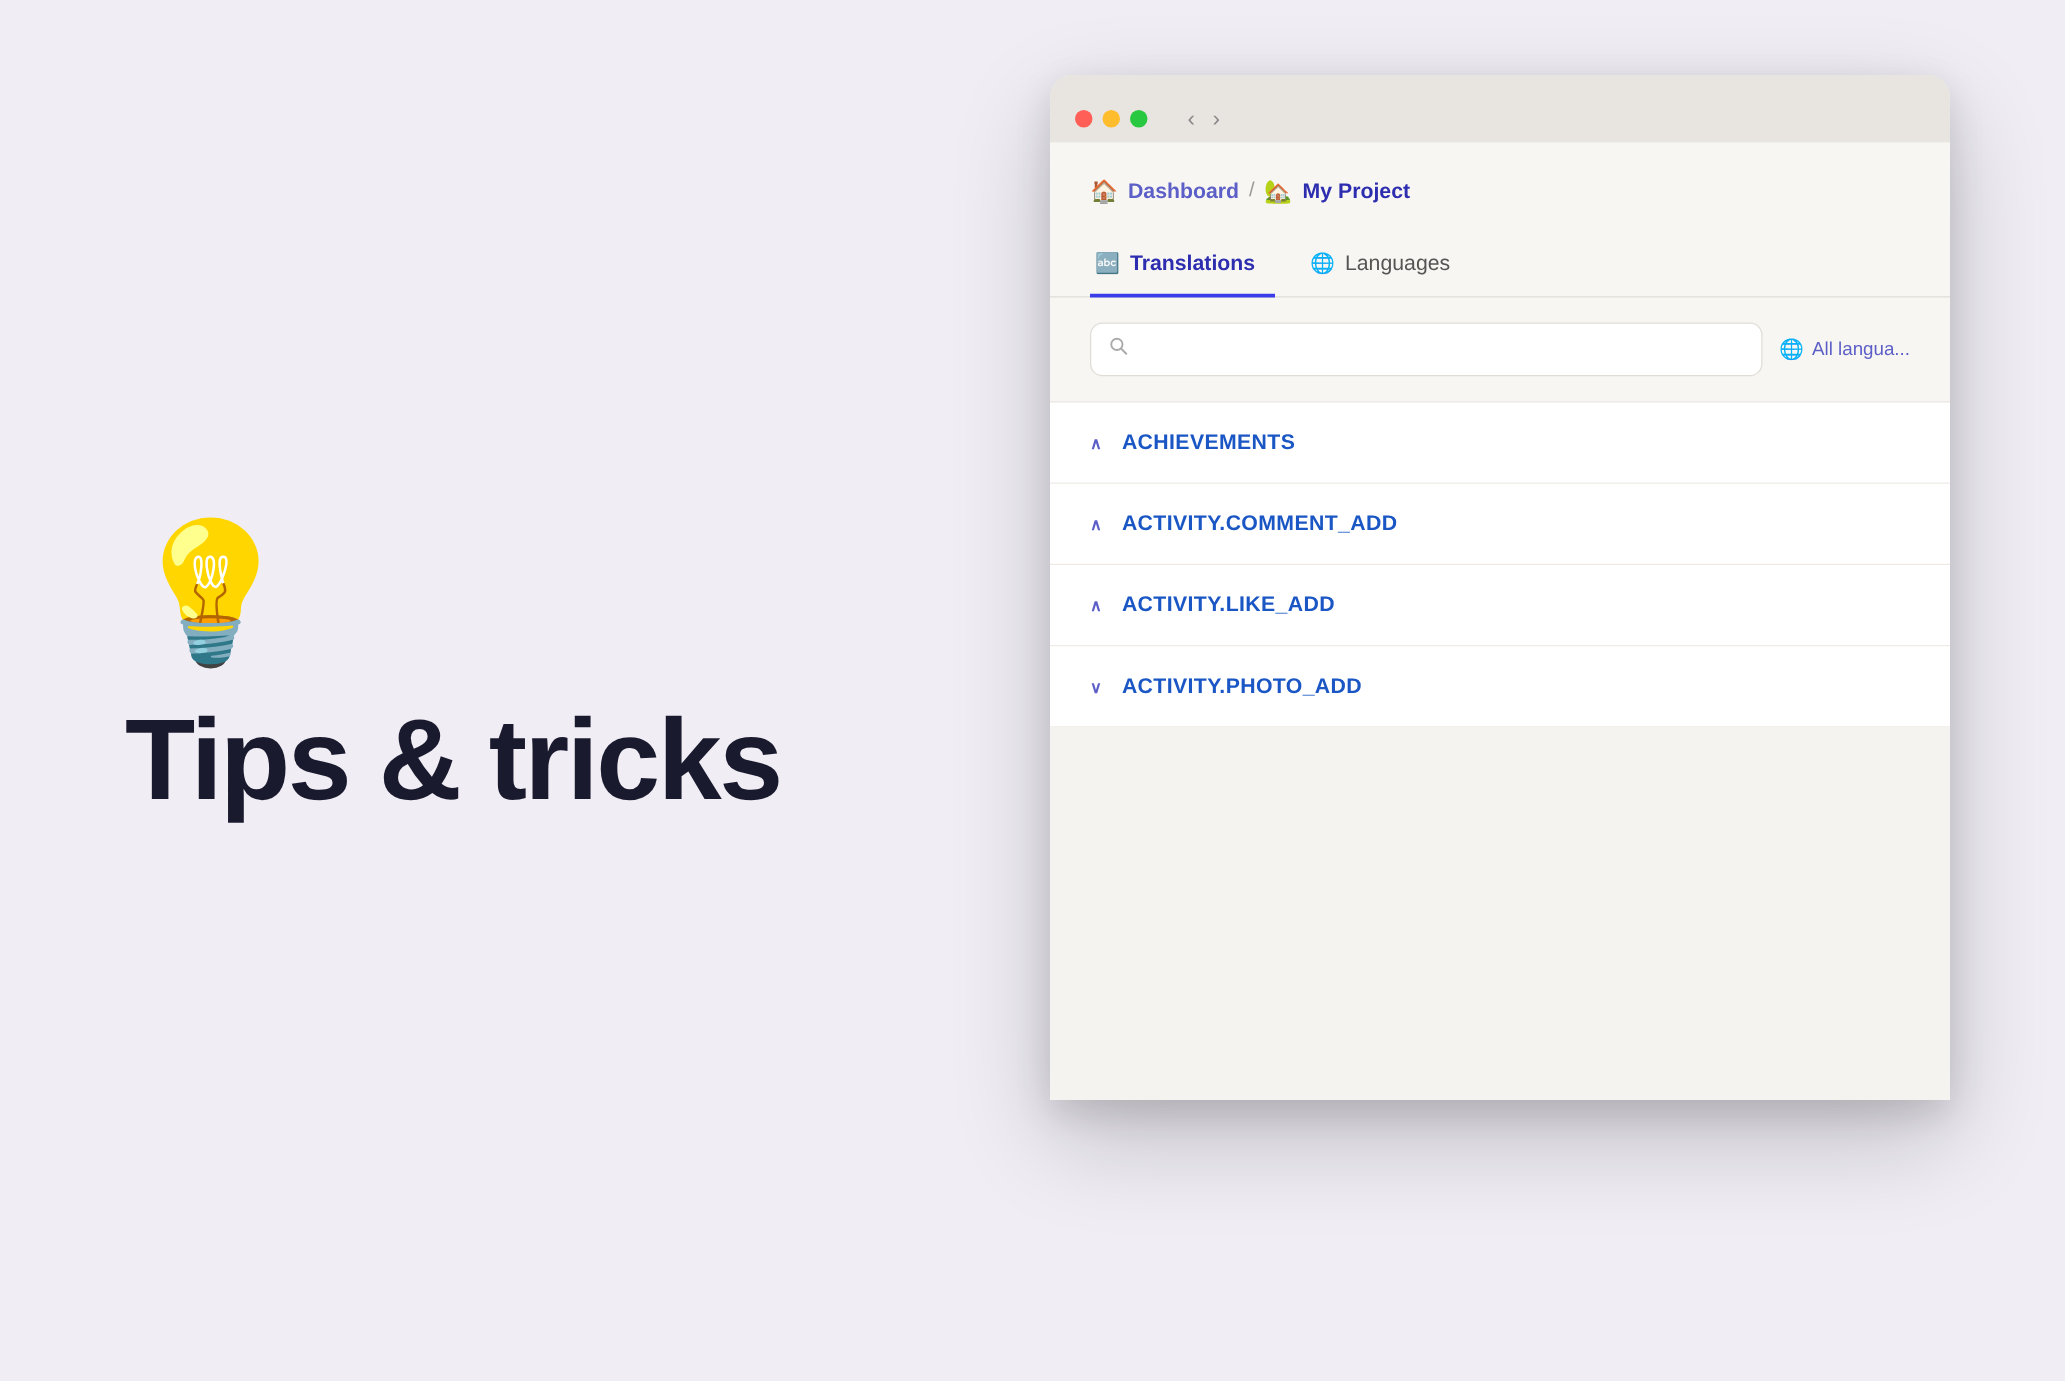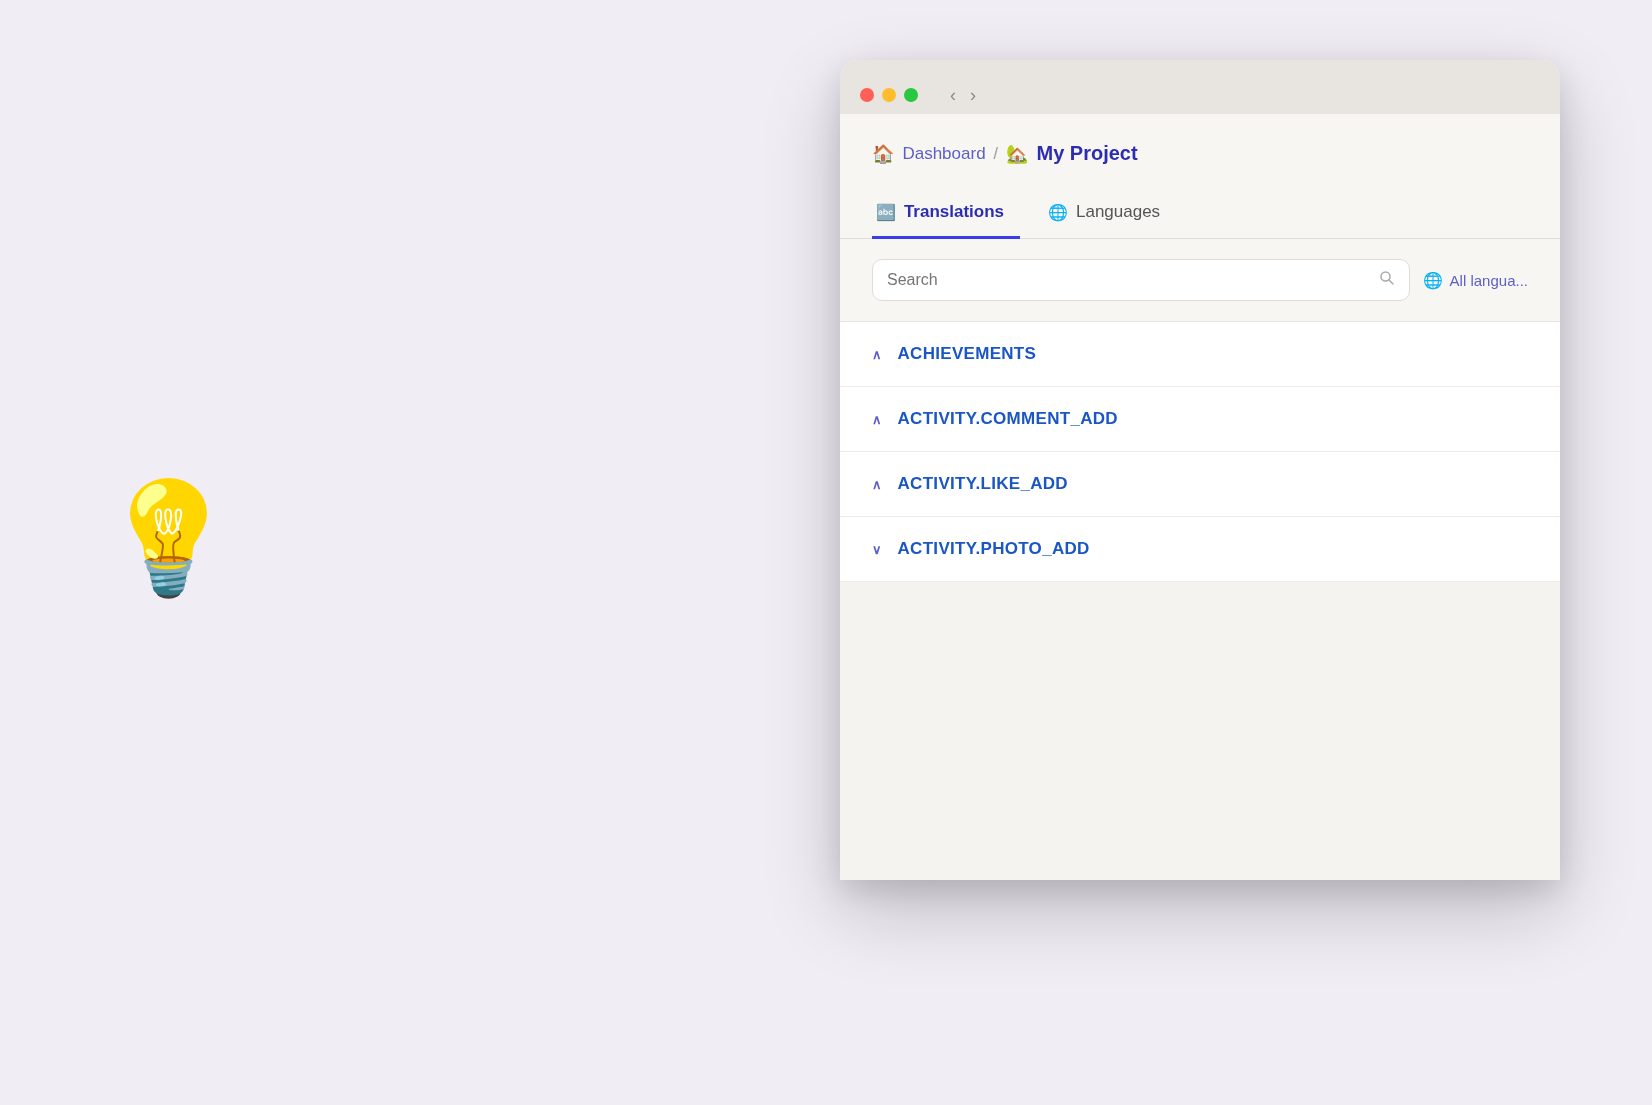--- a/index.html
+++ b/index.html
@@ -120,33 +120,33 @@
       font-size: 17px;
     }
 
     .breadcrumb-home {
       color: #5c5fc7;
       font-size: 18px;
     }
 
     .breadcrumb-link {
       color: #5c5fc7;
-      font-weight: 400;
+      font-weight: 700;
       text-decoration: none;
     }
 
     .breadcrumb-sep {
       color: #999;
       font-size: 16px;
     }
 
     .breadcrumb-current {
       color: #2d2db0;
       font-weight: 700;
-      font-size: 20px;
+      font-size: 17px;
     }
 
     .breadcrumb-emoji {
       font-size: 18px;
     }
 
     
     .tabs {
       display: flex;
       gap: 0;
@@ -254,20 +254,21 @@
       color: #1a56c4;
       letter-spacing: 0.3px;
       text-align: right;
     }
   </style>
 </head>
 <body>
 
 <div class="left-panel">
   <span class="bulb-icon">💡</span>
+  <h1 class="main-title">Tips &amp; tricks</h1>
 </div>
 
 <div class="right-panel">
   <div class="browser-window">
 
     <div class="browser-chrome">
       <div class="traffic-lights">
         <div class="traffic-light tl-red"></div>
         <div class="traffic-light tl-yellow"></div>
         <div class="traffic-light tl-green"></div>
@@ -294,21 +295,20 @@
           <span>Translations</span>
         </div>
         <div class="tab">
           <span class="tab-icon">🌐</span>
           <span>Languages</span>
         </div>
       </div>
 
       <div class="search-bar-container">
         <div class="search-input-wrapper">
-          <input class="search-input" type="text" placeholder="Search" style="">
           <span class="search-icon-svg">
             <svg width="16" height="16" viewBox="0 0 16 16" fill="none">
               <circle cx="6.5" cy="6.5" r="4.5" stroke="#aaa" stroke-width="1.5"></circle>
               <path d="M10 10L14 14" stroke="#aaa" stroke-width="1.5" stroke-linecap="round"></path>
             </svg>
           </span>
         </div>
         <div class="lang-filter">
           <span class="lang-filter-icon">🌐</span>
           <span>All langua...</span>

